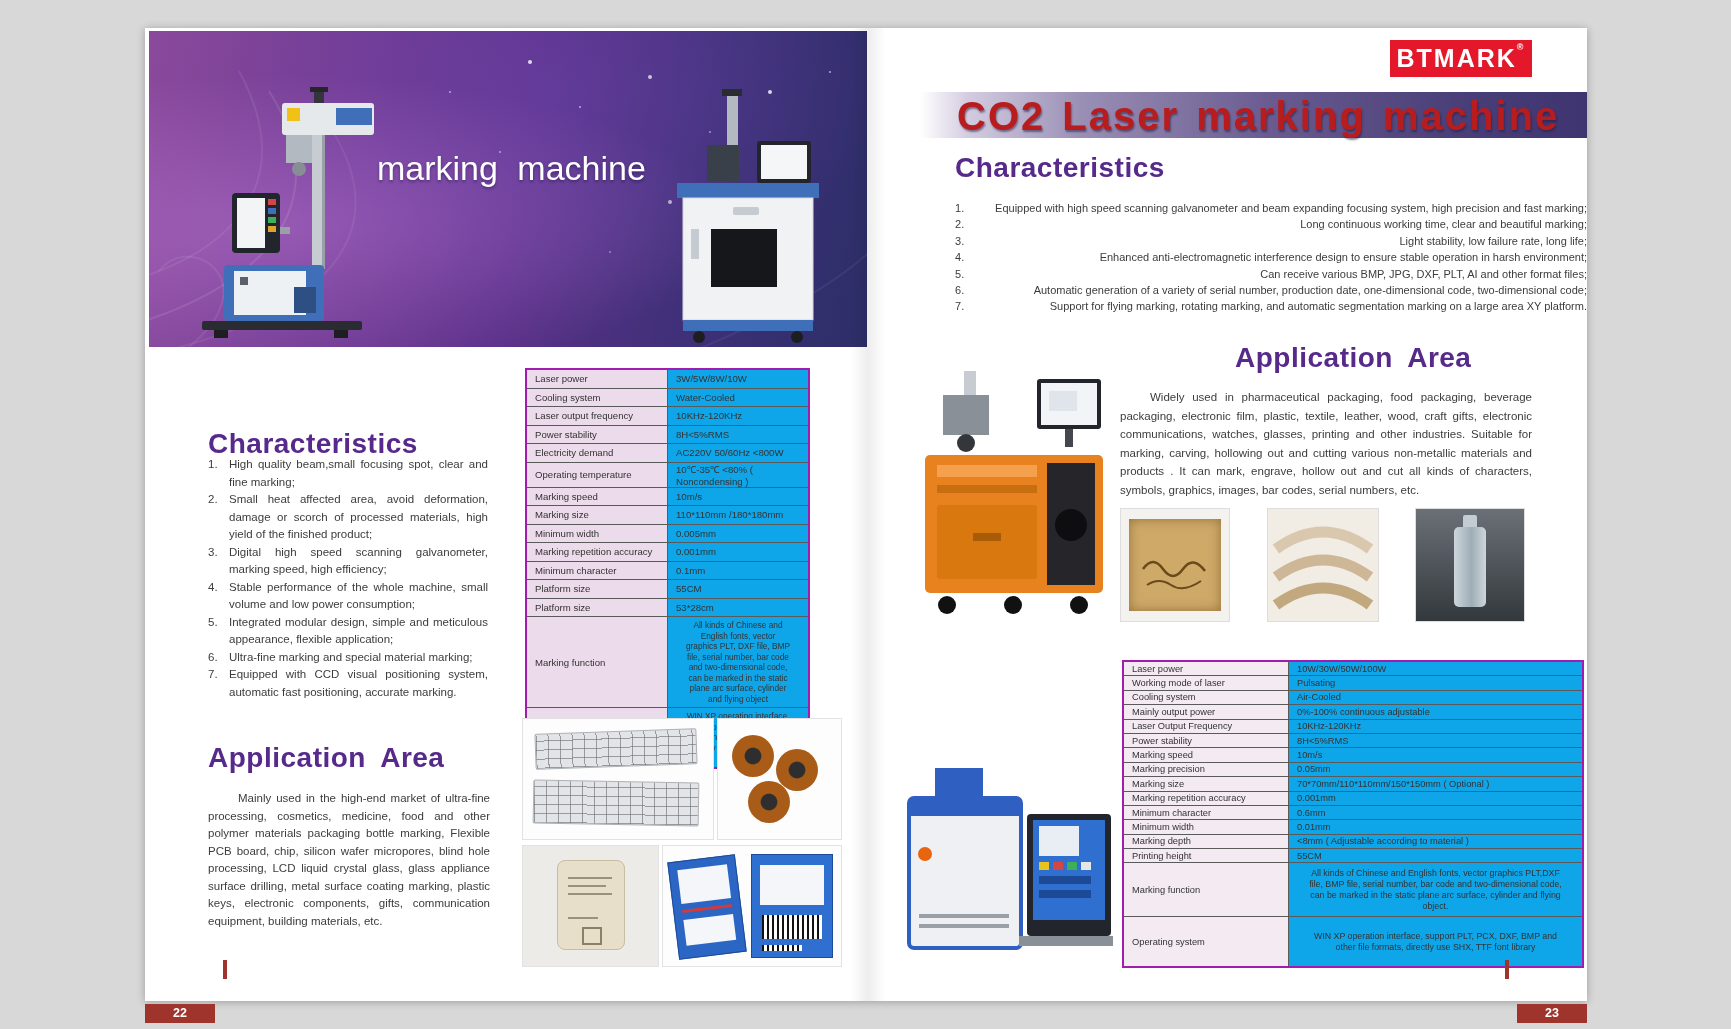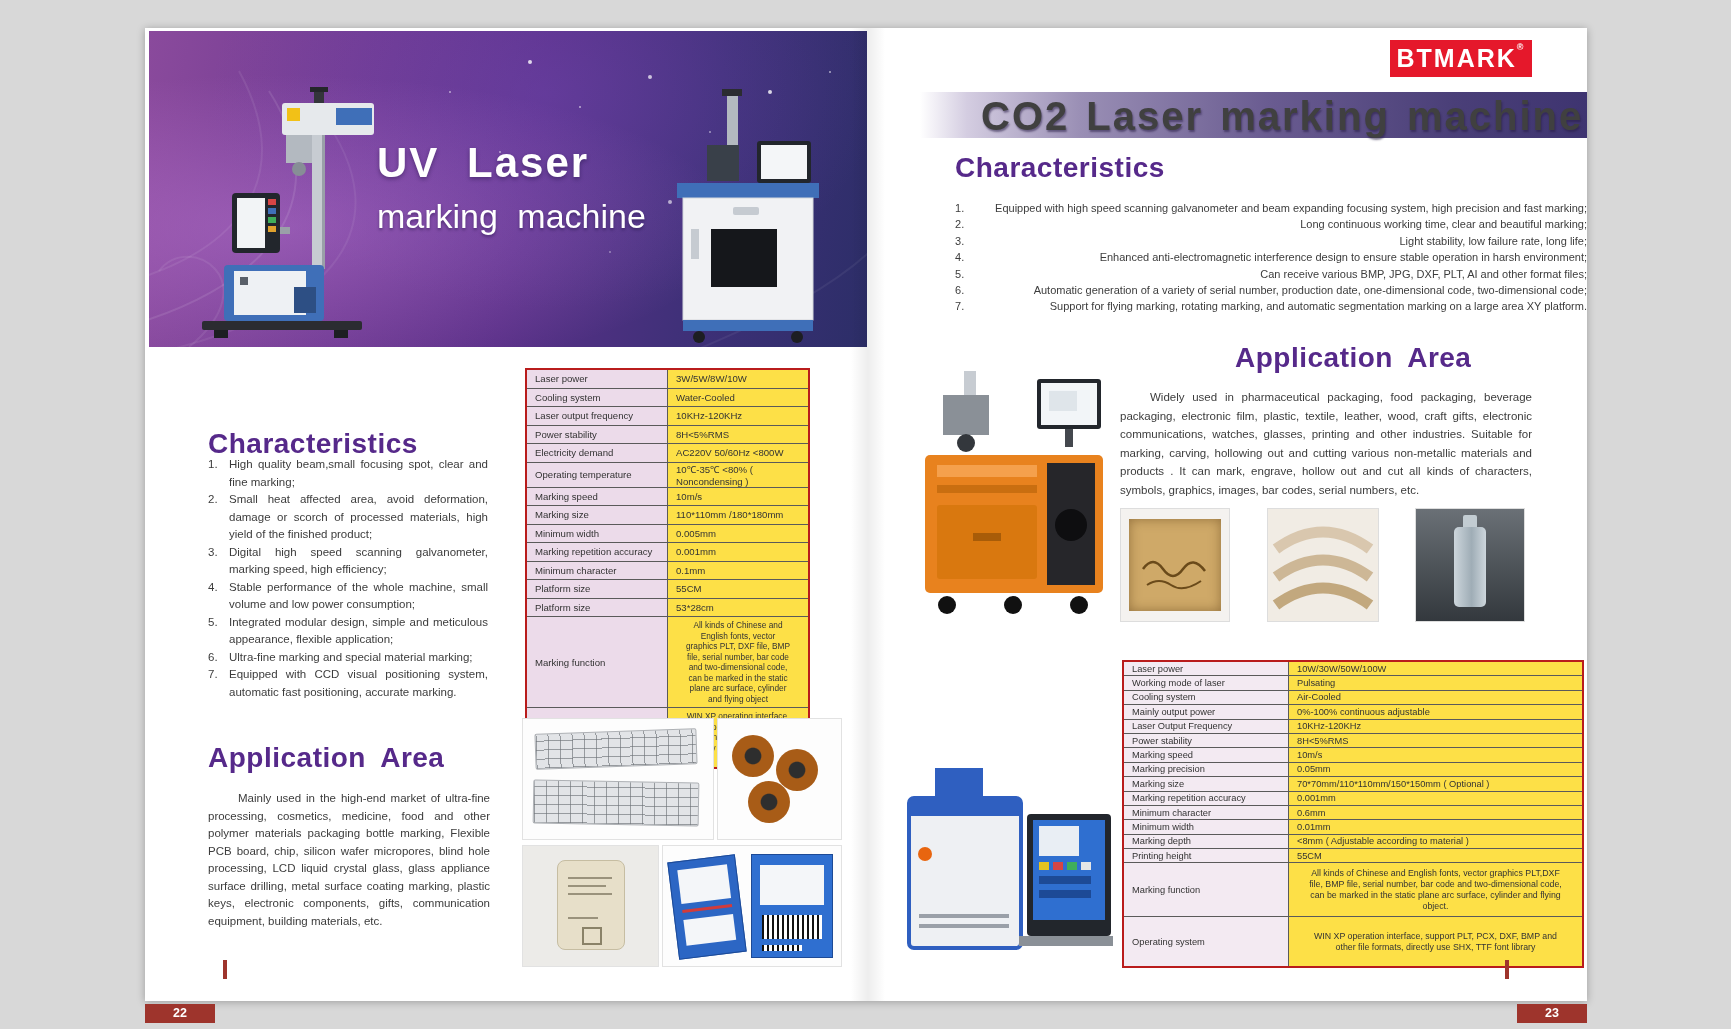--- a/index.html
+++ b/index.html
@@ -41,21 +41,21 @@
   .list-right{left:810px;top:172px;width:632px;font-size:11px;line-height:16.4px;text-align:right;}
   .app-text{position:absolute;margin:0;color:#3c3c3c;text-align:justify;text-indent:30px;}
   .app-left-text{left:63px;top:762px;width:282px;font-size:11.5px;line-height:17.5px;}
   .app-right-text{left:975px;top:360px;width:412px;font-size:11.5px;line-height:18.5px;}
   .h-char-left{left:63px;top:400px;}
   .h-app-left{left:63px;top:714px;}
   .h-char-right{left:810px;top:124px;}
   .h-app-right{left:1090px;top:314px;}
 
   
-  .spec{position:absolute;border-collapse:collapse;table-layout:fixed;background:#fde047;border:2px solid #b91c1c;}
+  .spec{position:absolute;border-collapse:collapse;table-layout:fixed;background:#0ea5e9;border:2px solid #a21caf;}
   .spec td{border:1px solid #5a5a5a;color:#333;vertical-align:middle;padding:0 4px 0 8px;overflow:hidden;}
   .spec td.label{white-space:nowrap;}
   .spec-left{left:380px;top:340px;width:285px;}
   .spec-left td{height:17.5px;font-size:9.6px;}
   .spec-left td.label{width:128px;background:#ecdbea;}
   .spec-right{left:977px;top:632px;width:462px;}
   .spec-right td{height:13.4px;font-size:9.3px;}
   .spec-right td.label{width:152px;background:#f3eaf2;}
   .spec tr:nth-last-child(-n+2) td.value{text-align:center;line-height:11px;padding:3px 16px;white-space:normal;}
   .spec-left tr:nth-last-child(-n+2) td.value{font-size:8.3px;line-height:10.5px;}
@@ -93,22 +93,22 @@
   .bottleneck{position:absolute;left:47px;top:6px;width:14px;height:14px;background:#c2ccd2;border-radius:2px;}
   .co2-machine{position:absolute;left:772px;top:337px;}
   .co2-compact{position:absolute;left:756px;top:736px;}
 
   
   .btmark{position:absolute;left:1245px;top:12px;width:142px;height:37px;background:#e5182b;
           color:#fff;font-weight:bold;font-size:25px;letter-spacing:2px;text-align:center;line-height:37px;}
   .btmark sup{font-size:9px;vertical-align:top;line-height:14px;}
   .co2-bar{position:absolute;left:775px;top:64px;width:667px;height:46px;
      background:linear-gradient(90deg,rgba(245,243,248,0) 0%,#d4cde1 7%,#9a8fb5 24%,#6a5c91 52%,#4a3f78 80%,#3e3470 100%);}
-  .co2-title{position:absolute;left:812px;top:66px;font-size:40px;font-weight:bold;color:#404040;
-     letter-spacing:2px;word-spacing:4px;text-shadow:1px 2px 2px rgba(40,30,70,.55);margin-left:24px;}
+  .co2-title{position:absolute;left:812px;top:66px;font-size:40px;font-weight:bold;color:#b91c1c;
+     letter-spacing:2px;word-spacing:4px;text-shadow:1px 2px 2px rgba(40,30,70,.55);}
 
   
   .pgbar{position:absolute;top:976px;height:19px;background:#9e342c;color:#fff;font-size:12.5px;
          font-weight:bold;text-align:center;line-height:19px;}
   .bar-left{left:0;width:70px;}
   .tick{position:absolute;top:932px;height:19px;width:4px;background:#9e342c;}
   .tick-left{left:78px;}
   .tick-right{right:78px;}
   .bar-right{right:0;width:70px;}
 </style>
@@ -164,21 +164,20 @@
         <rect x="36" y="111" width="130" height="122" fill="#f1f2f4" stroke="#d4d7db"></rect>
         <rect x="86" y="120" width="26" height="8" rx="2" fill="#c6cbd1"></rect>
         <rect x="64" y="142" width="66" height="58" fill="#15171b"></rect>
         <rect x="44" y="142" width="8" height="30" fill="#c6cbd1"></rect>
         <rect x="36" y="233" width="130" height="11" fill="#3f6fb8"></rect>
         <circle cx="52" cy="250" r="6" fill="#1d1e22"></circle>
           <circle cx="150" cy="250" r="6" fill="#1d1e22"></circle>
       </svg>
 
       <div class="banner-title">
-        <div class="bt1">UV Laser</div>
         <div class="bt2">marking machine</div>
       </div>
     </div>
 
     <h2 class="heading h-char-left">Characteristics</h2>
     <ol class="char-list list-left">
         <li>High quality beam,small focusing spot, clear and fine marking;</li>
         <li>Small heat affected area, avoid deformation, damage or scorch of processed materials, high yield of the finished product;</li>
         <li>Digital high speed scanning galvanometer, marking speed, high efficiency;</li>
         <li>Stable performance of the whole machine, small volume and low power consumption;</li>

